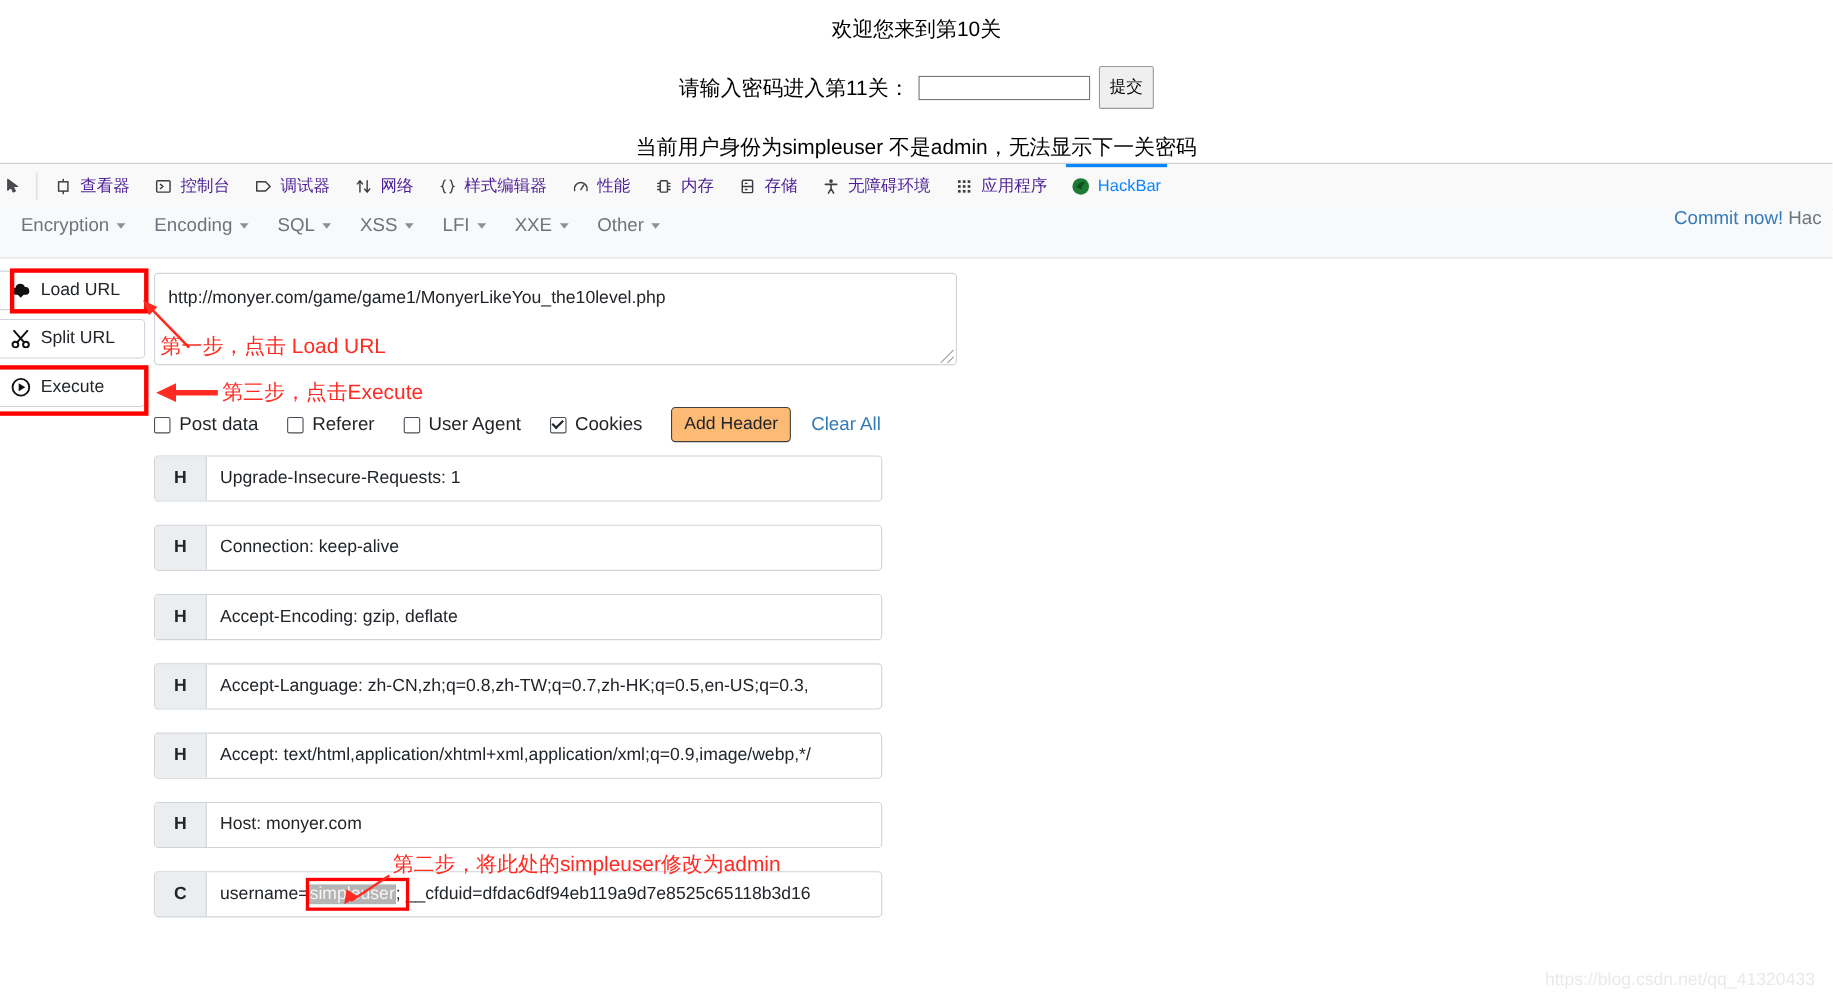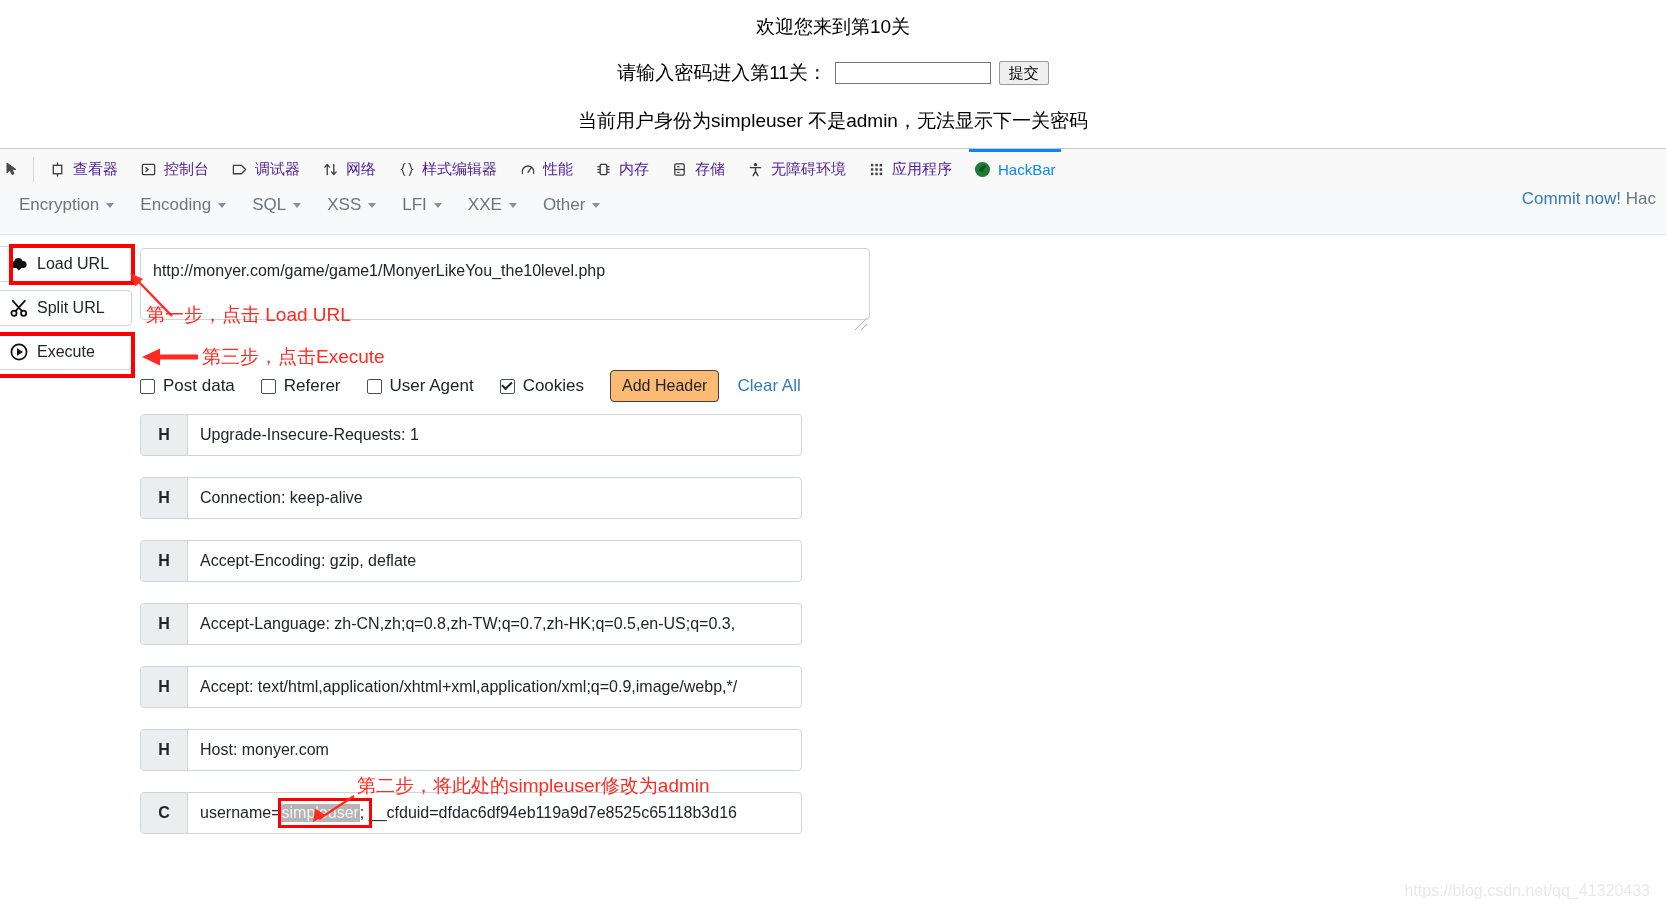--- a/index.html
+++ b/index.html
@@ -15,21 +15,21 @@
   .page { position:absolute; left:0; top:0; width:1666px; height:148px; background:#fff; }
   .page-line { text-align:center; color:#000; }
   .pg-title { font-size:19px; padding-top:14px; }
   .pg-row2 { font-size:19px; padding-top:20px; display:flex; justify-content:center; align-items:center; gap:8px; }
   .pw-label { font-size:19px; }
   .pw-input {
     width:156px; height:22px; border:1px solid #767676; background:#fff;
     font-family:"Liberation Sans", sans-serif; font-size:14px; padding:0 3px; box-sizing:border-box;
   }
   .pw-submit {
-    height:24px; min-width:46px; padding:0 9px; border:1px solid #9a9a9a;
+    height:39px; min-width:46px; padding:0 9px; border:1px solid #9a9a9a;
     background:#efefef; font-size:15px; font-family:"Liberation Sans", sans-serif;
     color:#000; cursor:pointer; border-radius:2px;
   }
   .pg-row3 { font-size:19px; padding-top:22px; }
 
   
   .devtools-bar {
     position:absolute; left:0; top:148px; width:1666px; height:41px;
     background:#f9f9fa; border-top:1px solid #c9c9cb; border-bottom:1px solid #c9c9cb;
     display:flex; align-items:stretch;
@@ -72,21 +72,21 @@
     display:flex; align-items:center; gap:8px; height:36px; box-sizing:border-box;
     border:1px solid #ced4da; border-radius:4px; background:#fff;
     font-size:16px; color:#212529; padding:0 0 0 12px; margin-bottom:8px; cursor:pointer;
     width:136px; margin-left:-4px;
   }
   .sbtn .glyph { width:20px; height:20px; display:inline-flex; align-items:center; justify-content:center; }
 
   .hl-box { position:absolute; border:4px solid #ff0000; box-sizing:border-box; pointer-events:none; }
 
   .url-area {
-    position:absolute; left:140px; top:12px; width:730px; height:72px;
+    position:absolute; left:140px; top:12px; width:730px; height:84px;
     border:1px solid #ced4da; border-radius:4px; background:#fff; box-sizing:border-box;
     font-size:16px; color:#212529; padding:10px 12px; resize:none; overflow:hidden;
     font-family:"Liberation Sans", sans-serif; line-height:1.45;
   }
   .resize-grip {
     position:absolute; left:855px; top:82px; width:12px; height:12px;
     background:
       linear-gradient(135deg, transparent 46%, #b5b5b5 46%, #b5b5b5 54%, transparent 54%),
       linear-gradient(135deg, transparent 71%, #b5b5b5 71%, #b5b5b5 79%, transparent 79%);
   }

